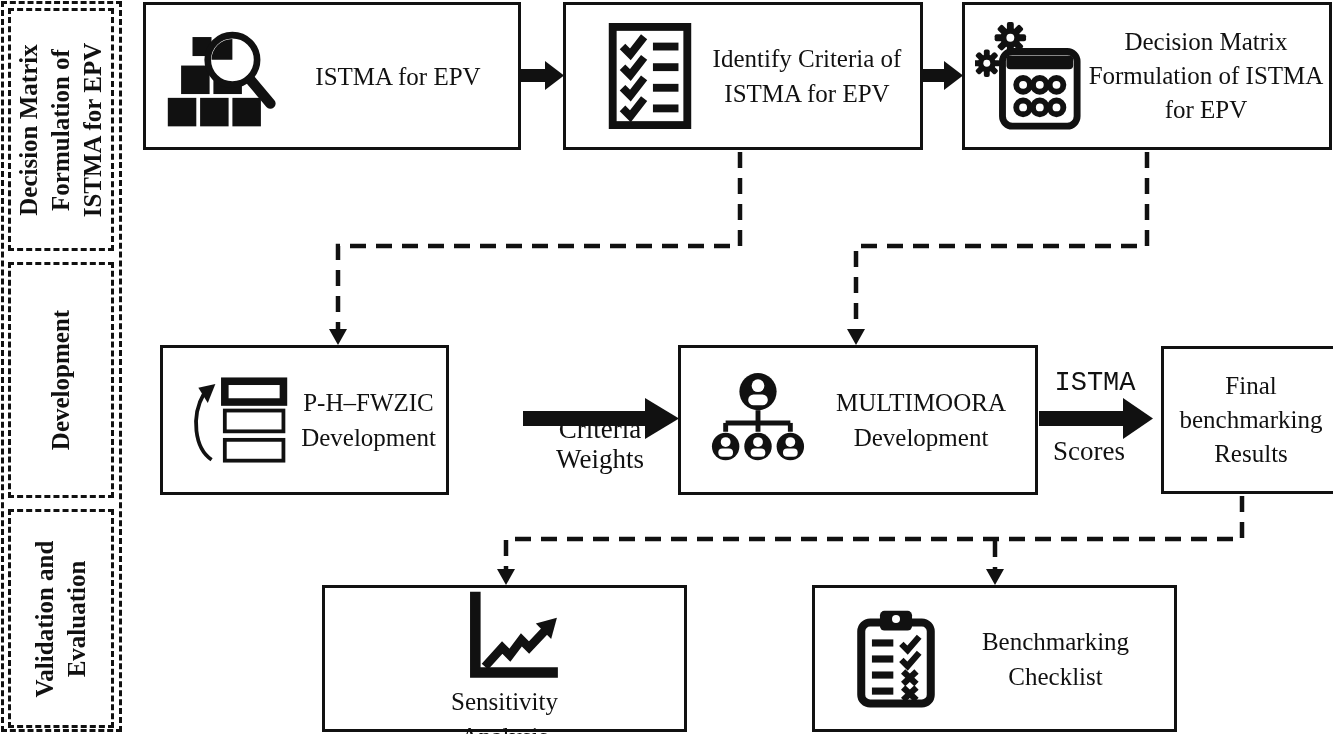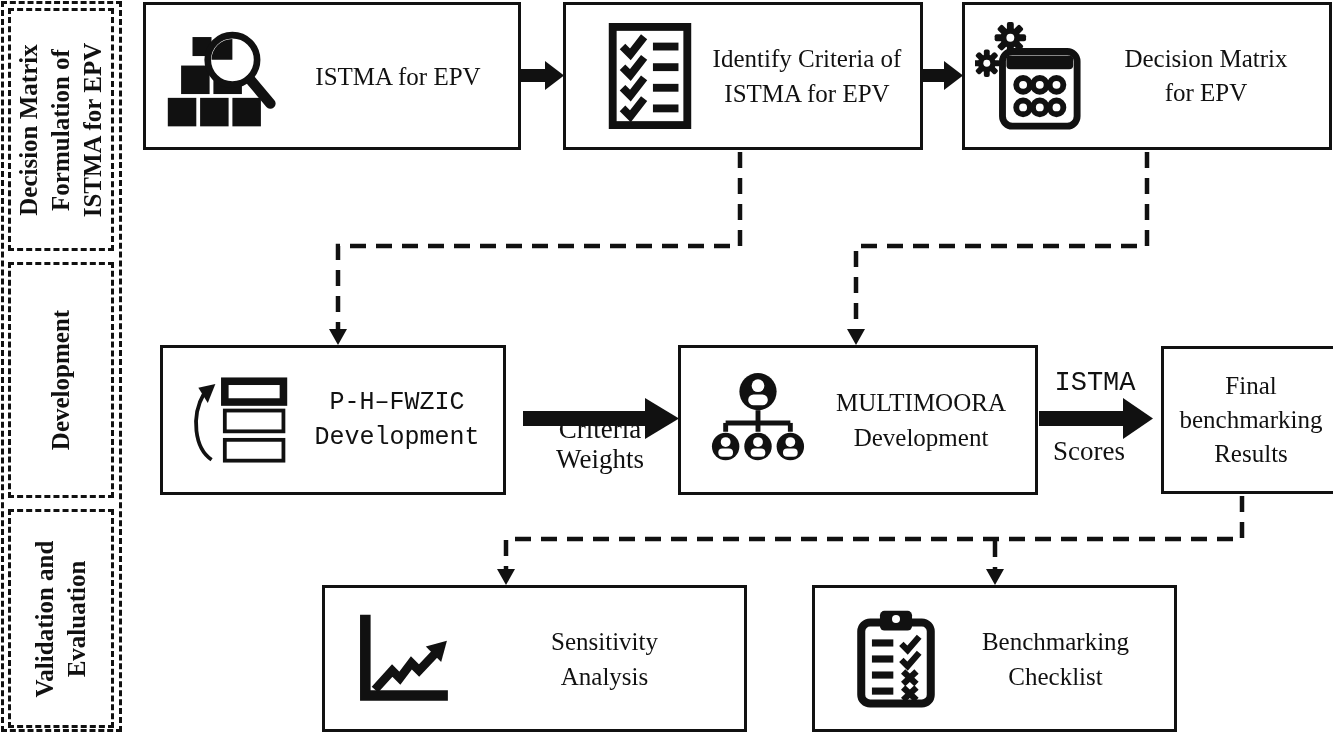--- a/index.html
+++ b/index.html
@@ -138,25 +138,26 @@
           <circle cx="66" cy="66" r="7"></circle>
           <circle cx="83" cy="66" r="7"></circle>
           <circle cx="49" cy="89" r="7"></circle>
           <circle cx="66" cy="89" r="7"></circle>
           <circle cx="83" cy="89" r="7"></circle>
         </g>
       </svg>
     </span>
     <div class="txt" style="line-height:34px;">
       <div>Decision Matrix</div>
+      <div>Formulation of ISTMA</div>
       <div>for EPV</div>
     </div>
   </div>
 
-  <div class="fbox" style="left:160px; top:345px; width:346px; height:150px;font-family:Liberation Mono, monospace;">
+  <div class="fbox" style="left:160px; top:345px; width:289px; height:150px;">
     <span class="icon" style="margin-left:24px;">
       <svg class="ic" width="104" height="90" viewBox="0 0 110 92">
         <rect x="40" y="5" width="62" height="22" fill="#ffffff" stroke="#111111" stroke-width="8"></rect>
         <rect x="40" y="36" width="62" height="22" fill="#ffffff" stroke="#111111" stroke-width="4"></rect>
         <rect x="40" y="67" width="62" height="22" fill="#ffffff" stroke="#111111" stroke-width="4"></rect>
         <path d="M26,88 C8,76 4,42 18,18" fill="none" stroke="#111111" stroke-width="4"></path>
         <polygon points="30,8 12,12 22,28" fill="#111111"></polygon>
       </svg>
     </span>
     <div class="txt">
@@ -197,21 +198,21 @@
   </div>
 
   <div class="fbox" style="left:1153px; top:346px; width:180px; height:148px;margin-left:8px;">
     <div class="txt" style="line-height:34px;">
       <div>Final</div>
       <div>benchmarking</div>
       <div>Results</div>
     </div>
   </div>
 
-  <div class="fbox" style="left:322px; top:585px; width:425px; height:147px;">
+  <div class="fbox" style="left:322px; top:585px; width:365px; height:147px;flex-direction:column;">
     <span class="icon" style="margin-left:28px;">
       <svg class="ic" width="112" height="96" viewBox="0 0 115 100">
         <path d="M12,4 L12,88 L98,88" fill="none" stroke="#111111" stroke-width="11"></path>
         <path d="M22,82 L40,62 L48,70 L60,54 L68,62 L85,44" fill="none" stroke="#111111" stroke-width="9"></path>
         <polygon points="97,31 91,53 75,37" fill="#111111"></polygon>
       </svg>
     </span>
     <div class="txt">
       <div>Sensitivity</div>
       <div>Analysis</div>

